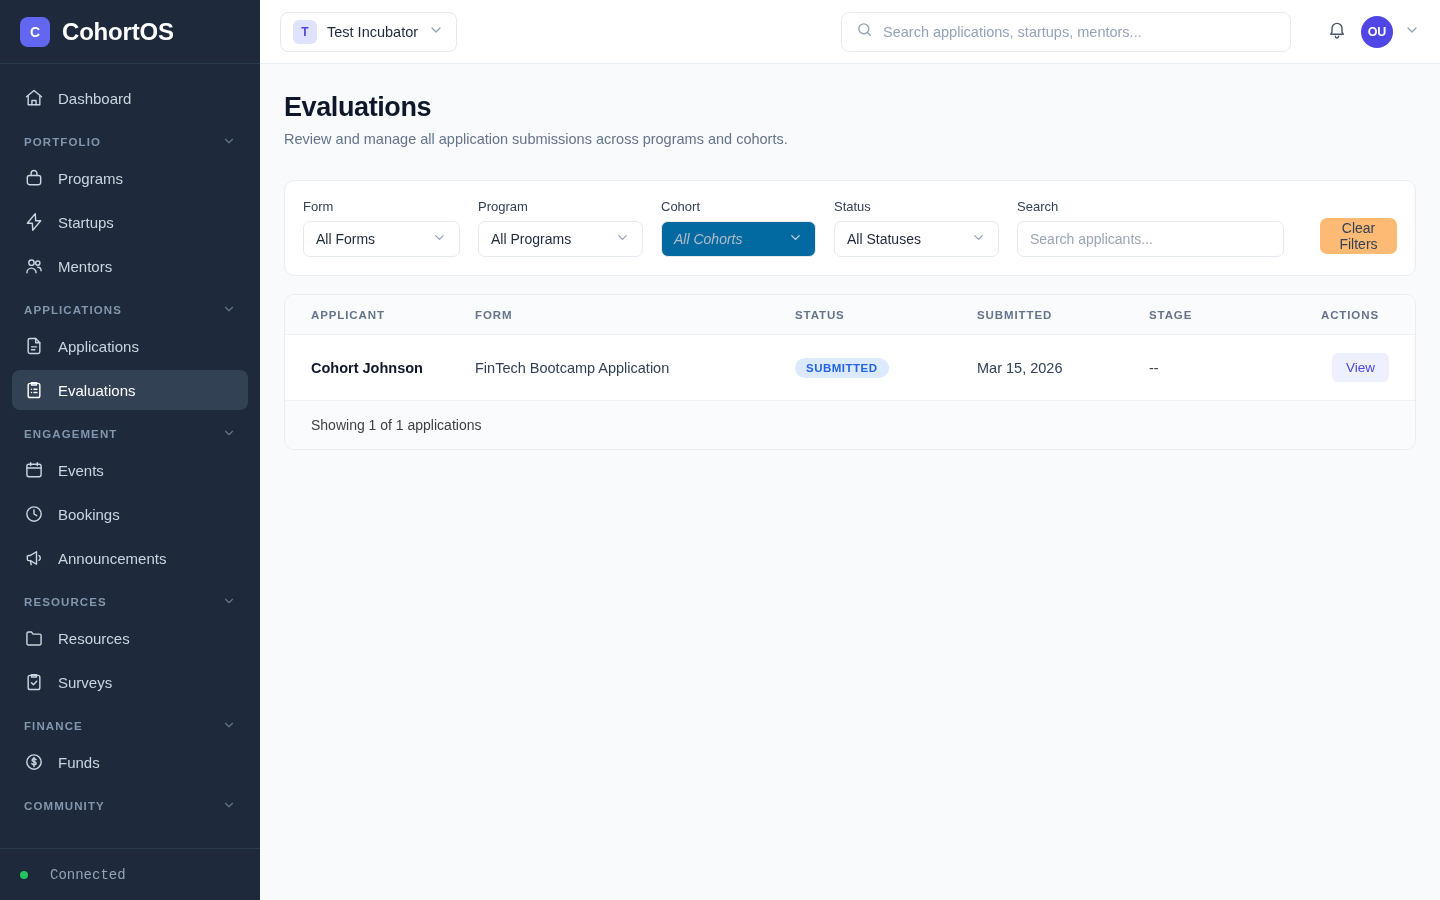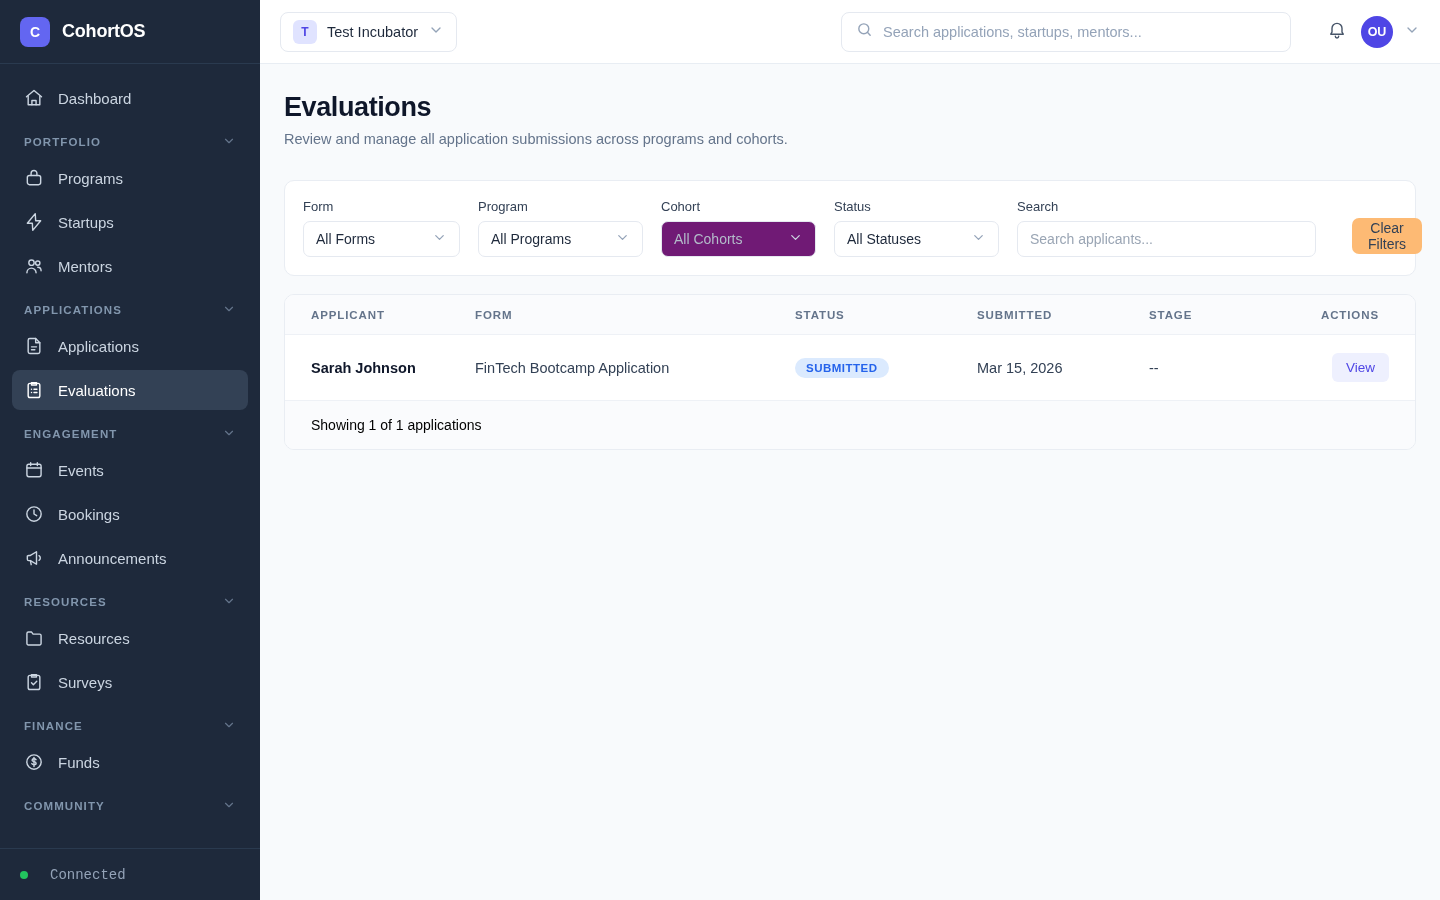--- a/index.html
+++ b/index.html
@@ -27,21 +27,21 @@
     height: 64px; display: flex; align-items: center; gap: 12px;
     padding: 0 20px;
     border-bottom: 1px solid #2a3a4f;
   }
   .brand-mark {
     width: 30px; height: 30px; border-radius: 8px;
     background: #6366f1; color: #fff;
     display: flex; align-items: center; justify-content: center;
     font-size: 14px; font-weight: 700;
   }
-  .brand-name { color: #fff; font-size: 18px; font-weight: 700; letter-spacing: -0.2px; }
+  .brand-name { color: #fff; font-size: 24px; font-weight: 700; letter-spacing: -0.2px; }
 
   .nav { padding-top: 14px; }
   .nav-item {
     display: flex; align-items: center; gap: 14px;
     height: 40px; margin: 0 12px 4px 12px;
     padding: 0 12px; border-radius: 8px;
     color: #cbd5e1; font-size: 15px;
     cursor: pointer;
   }
   .nav-item.active { background: #334155; color: #ffffff; }
@@ -142,24 +142,24 @@
     border: 1px solid #e5e9f0; border-radius: 7px;
     background: #fff;
     display: flex; align-items: center; justify-content: space-between;
     padding: 0 12px; gap: 10px;
     font-size: 14px; color: #1e293b; cursor: pointer;
   }
   .select.w-forms { width: 157px; }
   .select.w-programs { width: 165px; }
   .select.w-cohort { width: 145px; }
   .select.w-status { width: 165px; }
-  .select.disabled { color: #b3bcca; background: #701a75; cursor: not-allowed; }
+  .select.disabled { color: #b3bcca; background: #0369a1; cursor: not-allowed; font-style: italic; }
   .select.disabled .chev-sm { color: #cbd5e1; }
   .text-input {
-    height: 36px; width: 299px;
+    height: 36px; width: 267px;
     border: 1px solid #e5e9f0; border-radius: 7px;
     padding: 0 12px; font-size: 14px; color: #1e293b;
     font-family: inherit; outline: none; background: #fff;
   }
   .text-input::placeholder { color: #9aa5b4; }
   .filters-spacer { flex: 1 1 auto; }
   .clear-btn {
     height: 36px; padding: 0 16px;
     border: 0; border-radius: 7px;
     background: #fdba74; color: #334155;
@@ -198,21 +198,21 @@
     padding: 4px 11px; border-radius: 999px;
   }
   .view-btn {
     display: inline-block;
     background: #eef0fe; color: #4f46e5;
     font-size: 13.5px;
     padding: 7px 14px; border-radius: 6px;
     border: 0; font-family: inherit; cursor: pointer;
   }
   .table-footer {
-    padding: 16px 26px; font-size: 14px; color: #000000;
+    padding: 16px 26px; font-size: 14px; color: #404040;
     background: #fafbfd;
   }
 </style>
 </head>
 <body>
 
 <div class="app">
 
   <aside class="sidebar">
     <div class="sidebar-scroll">
@@ -517,21 +517,21 @@
               <th class="col-applicant">APPLICANT</th>
               <th class="col-form">FORM</th>
               <th class="col-status">STATUS</th>
               <th class="col-submitted">SUBMITTED</th>
               <th class="col-stage">STAGE</th>
               <th class="col-actions">ACTIONS</th>
             </tr>
           </thead>
           <tbody>
             <tr>
-              <td class="applicant">Sarah Johnson</td>
+              <td class="applicant">Cohort Johnson</td>
               <td>FinTech Bootcamp Application</td>
               <td>
                 <span class="badge">SUBMITTED</span>
               </td>
               <td>Mar 15, 2026</td>
               <td>--</td>
               <td class="actions">
                 <button class="view-btn">View</button>
               </td>
             </tr>

